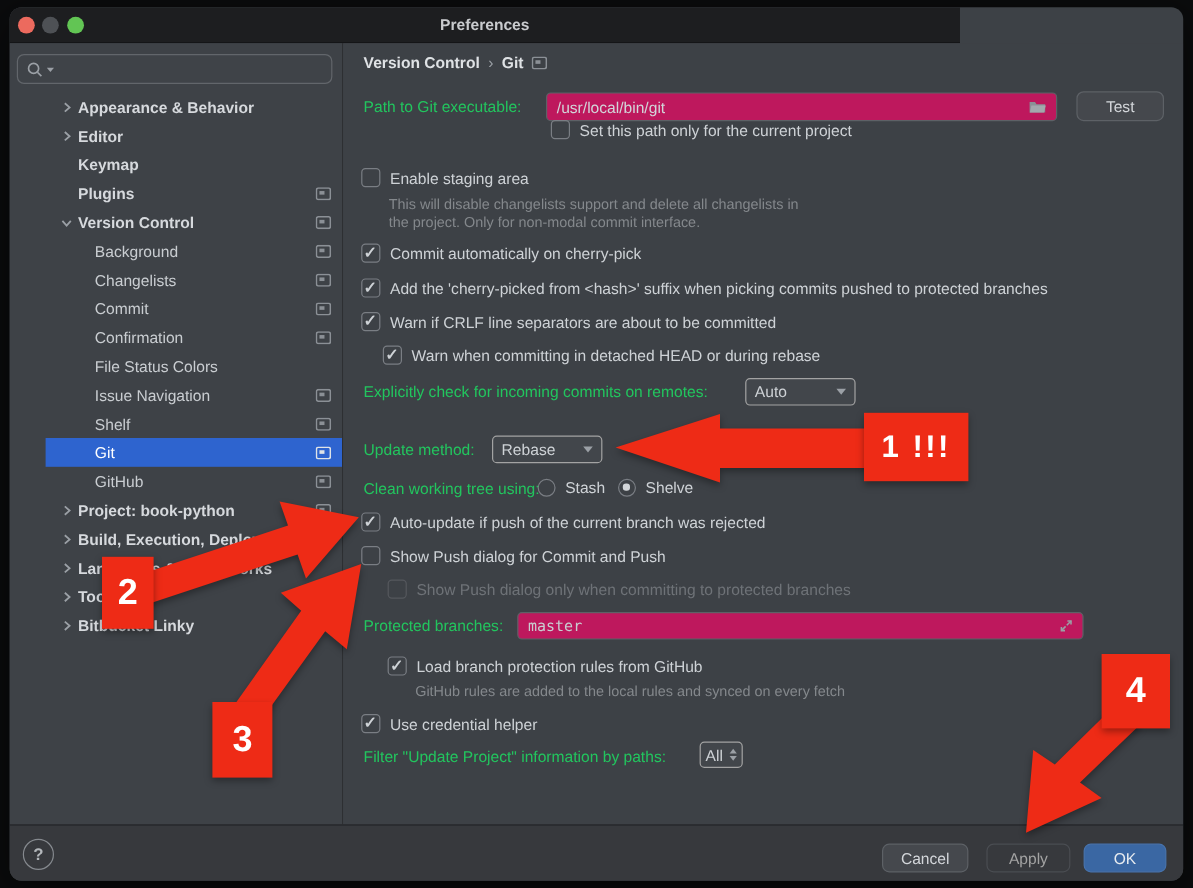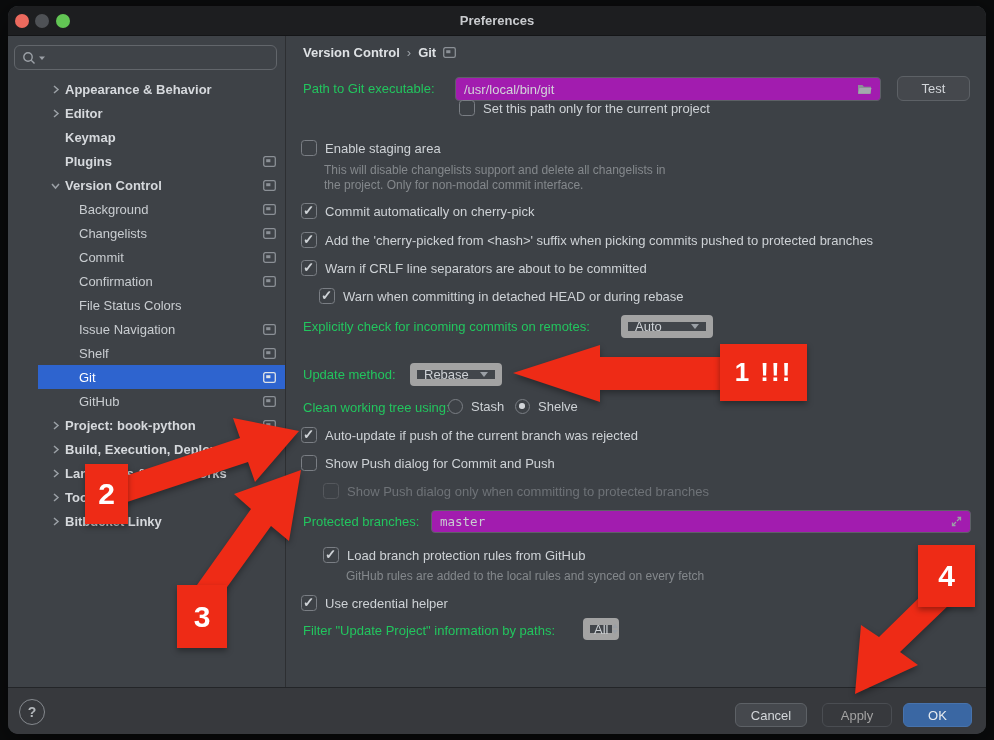--- a/index.html
+++ b/index.html
@@ -1,21 +1,21 @@
 <!DOCTYPE html>
 <html><head>
 <meta charset="utf-8">
 <style>
   * { margin:0; padding:0; box-sizing:border-box; }
   html,body { width:994px; height:740px; background:#0b0c0d; font-family:"Liberation Sans",sans-serif; overflow:hidden; }
 
   .window { position:absolute; left:8px; top:6px; width:978px; height:728px; background:#3d4146; border-radius:10px; overflow:hidden; box-shadow:0 10px 40px rgba(0,0,0,.6); }
 
   
-  .titlebar { position:absolute; left:0; top:0; width:978px; height:30px; background:#1d1e20; border-bottom:1px solid #141517; }
+  .titlebar { position:absolute; left:0; top:0; width:792px; height:30px; background:#1d1e20; border-bottom:1px solid #141517; }
   .tl { position:absolute; top:8px; width:14px; height:14px; border-radius:50%; }
   .tl.close { left:7px;  background:#ec6a5e; }
   .tl.min   { left:27px; background:#4e5155; }
   .tl.zoom  { left:48px; background:#62c554; }
   .title { position:absolute; left:0; right:0; top:7px; text-align:center; font-size:13px; font-weight:bold; color:#c9cbce; }
 
   
   .sidebar { position:absolute; left:0; top:30px; width:277px; height:651px; background:#3e4247; }
   .sb-divider { position:absolute; left:277px; top:30px; width:1px; height:651px; background:#2d2f32; }
   .searchbox { position:absolute; left:6px; top:9px; width:263px; height:25px; border:1px solid #62666b; border-radius:6px; background:#3f4348; display:flex; align-items:center; padding-left:7px; gap:2px; }
@@ -29,27 +29,27 @@
   .sb-row.selected { background:#2e64cf; color:#ffffff; }
 
   
   .main { position:absolute; left:278px; top:30px; width:700px; height:651px; background:#3d4146; }
   .main .abs { position:absolute; }
   .lbl { font-size:13px; color:#22c55e; white-space:nowrap; }
   .desc { font-size:12px; color:#84888c; white-space:nowrap; }
   .crumb { font-size:13px; font-weight:bold; color:#dfe2e5; display:flex; align-items:center; gap:7px; }
   .crumb .sep { color:#9ba0a6; font-weight:normal; }
 
-  .field { border:1px solid #5d6166; border-radius:4px; background:#a21caf; display:flex; align-items:center; padding:0 8px; font-size:13px; color:#d2d5d9; }
+  .field { border:1px solid #5d6166; border-radius:4px; background:#be185d; display:flex; align-items:center; padding:0 8px; font-size:13px; color:#d2d5d9; }
   .field.mono { font-family:"DejaVu Sans Mono",monospace; font-size:12.5px; color:#c9cdd1; }
   .btn { border:1px solid #5d6166; border-radius:6px; background:#45484d; color:#d3d6da; font-size:13px; display:flex; align-items:center; justify-content:center; cursor:pointer; }
   .btn.disabled { background:transparent; border-color:#4a4d52; color:#a3a3a3; }
   .btn.primary { background:#3a67a3; border-color:#4773ad; color:#e8ecf0; }
 
-  .combo { border:7px solid #a3a3a3; border-radius:4px; background:#42464b; display:flex; align-items:center; font-size:13px; color:#ced2d6; padding:0 7px; justify-content:space-between; }
+  .combo { border:1px solid #a3a3a3; border-radius:4px; background:#42464b; display:flex; align-items:center; font-size:13px; color:#ced2d6; padding:0 7px; justify-content:space-between; }
   .combo .arr { width:0; height:0; border-left:4px solid transparent; border-right:4px solid transparent; border-top:5px solid #9ba0a6; margin-left:8px; }
   .combo.small { padding:0 4px; }
   .spinner { display:flex; flex-direction:column; gap:2px; margin-left:4px; }
   .spinner i { display:block; width:0; height:0; border-left:3.5px solid transparent; border-right:3.5px solid transparent; }
   .spinner .up { border-bottom:4px solid #9ba0a6; }
   .spinner .dn { border-top:4px solid #9ba0a6; }
 
   .cbrow { position:absolute; display:flex; align-items:center; gap:8px; }
   .cb { width:16px; height:16px; border:1.6px solid #7a7e84; border-radius:3.5px; position:relative; flex:none; }
   .cb.checked::after { content:"✓"; position:absolute; left:1px; top:-2.5px; font-size:13.5px; font-weight:bold; color:#ced2d6; }
@@ -342,21 +342,21 @@
     <div class="cbrow" style="left:15px; top:419px;">
       <span class="cb"></span>
       <span class="cblabel">Show Push dialog for Commit and Push</span>
     </div>
     <div class="cbrow" style="left:37px; top:447px;">
       <span class="cb disabled"></span>
       <span class="cblabel disabled">Show Push dialog only when committing to protected branches</span>
     </div>
 
     <div class="abs lbl" style="left:17px; top:478px;">Protected branches:</div>
-    <div class="abs field mono" style="left:145px; top:474px; width:540px; height:23px;">
+    <div class="abs field mono" style="left:145px; top:474px; width:472px; height:23px;">
       <span>master</span>
       <svg class="icon-svg" style="margin-left:auto;" width="11" height="11" viewBox="0 0 11 11">
           <polyline points="6.5,1.5 9.5,1.5 9.5,4.5" fill="none" stroke="#9ba0a6" stroke-width="1.3"></polyline>
           <line x1="9.5" y1="1.5" x2="6" y2="5" stroke="#9ba0a6" stroke-width="1.3"></line>
           <polyline points="4.5,9.5 1.5,9.5 1.5,6.5" fill="none" stroke="#9ba0a6" stroke-width="1.3"></polyline>
           <line x1="1.5" y1="9.5" x2="5" y2="6" stroke="#9ba0a6" stroke-width="1.3"></line>
         </svg>
     </div>
 
     <div class="cbrow" style="left:37px; top:511px;">

